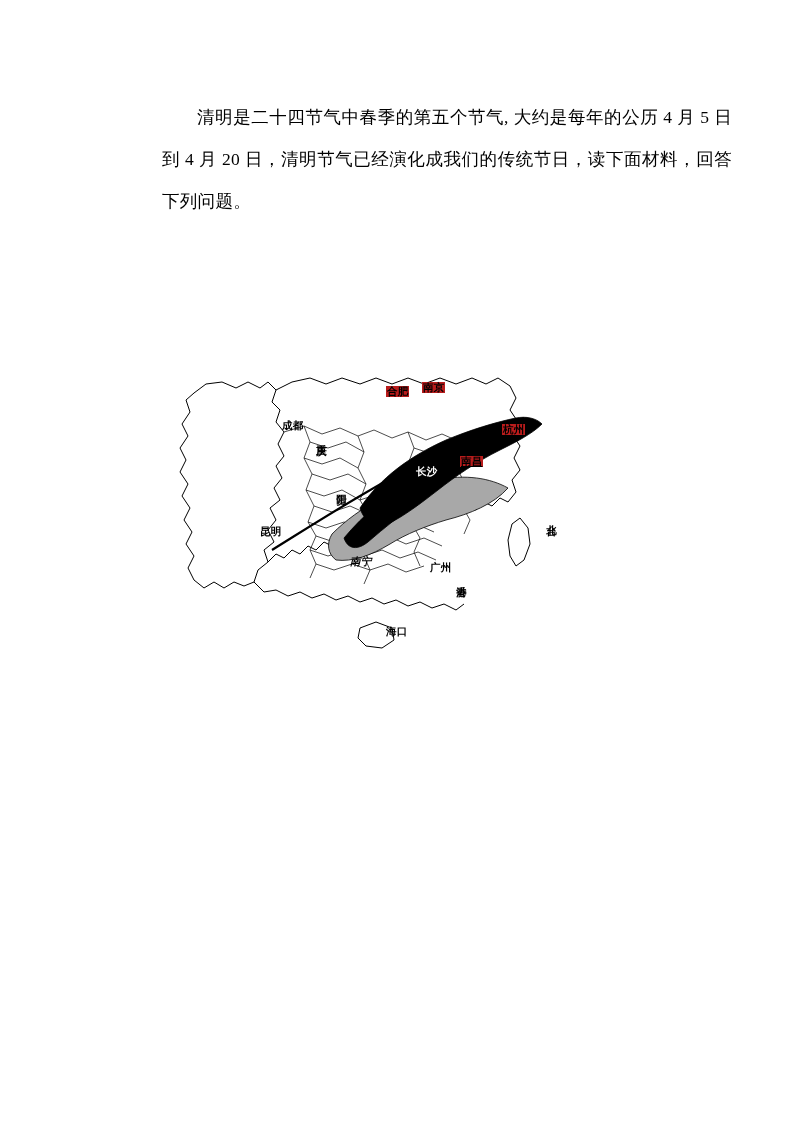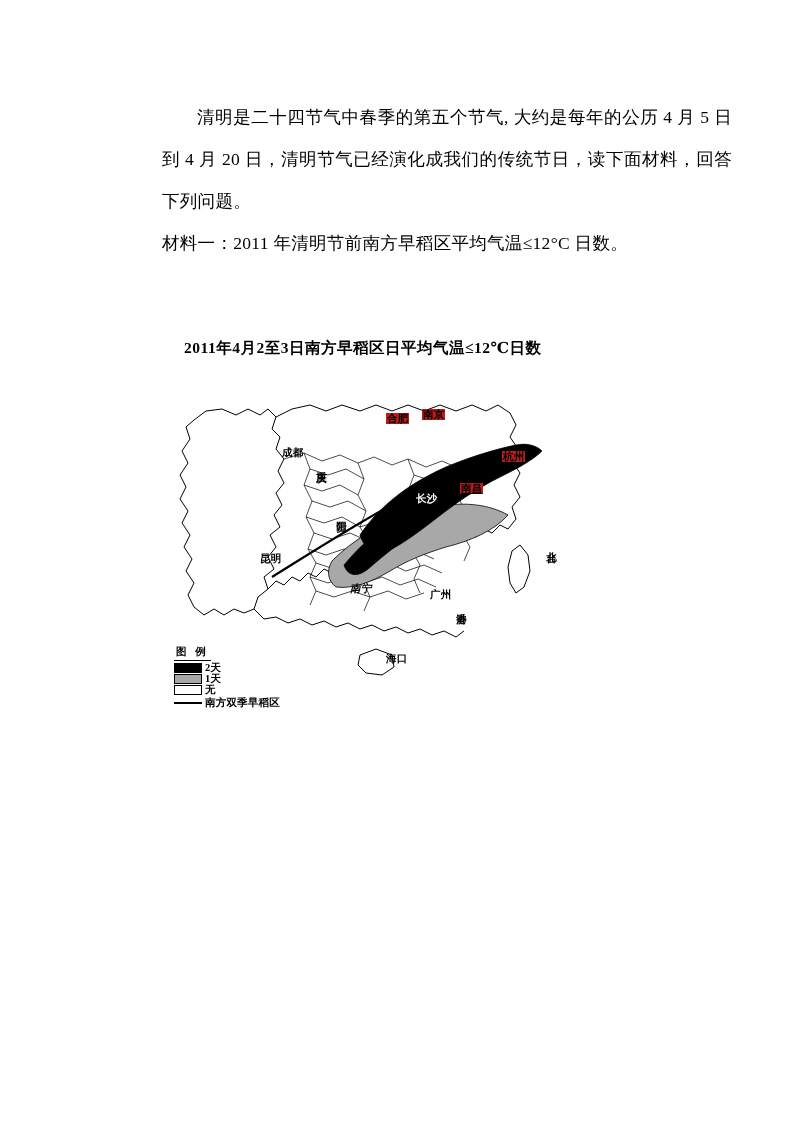--- a/index.html
+++ b/index.html
@@ -153,25 +153,23 @@
     font-family: "Liberation Serif", "DejaVu Serif", serif;
   }
 </style>
 </head>
 <body>
 
 <div class="page">
 
   <div class="content">
     <p class="para indent">清明是二十四节气中春季的第五个节气, 大约是每年的公历 4 月 5 日到 4 月 20 日，清明节气已经演化成我们的传统节日，读下面材料，回答下列问题。</p>
-    <p class="material-line">材料一：2011 年清明节前南方早稻区平均气温≤12°C 日数。</p>
   </div>
 
   <div class="figure">
-    <div class="fig-title">2011年4月2至3日南方早稻区日平均气温≤12℃日数</div>
 
     <div class="map-wrap">
       <svg class="map-svg" width="420" height="370" viewBox="0 0 420 370">
 
         <g fill="none" stroke="#000" stroke-width="1">
           <path d="M30,55 L42,46 L58,44 L72,50 L84,44 L96,50 L104,44 L112,52 L108,64 L116,72 L112,84 L120,94 L114,106
                    L120,118 L112,128 L118,140 L110,150 L116,162 L106,170 L112,182 L104,192 L110,204 L100,212 L104,224
                    L94,232 L90,244 L80,248 L70,244 L60,250 L50,244 L40,250 L30,242 L24,230 L30,218 L22,206 L28,194
                    L20,182 L26,170 L18,158 L24,146 L16,134 L22,122 L16,110 L24,98 L18,86 L26,74 L22,62 Z"></path>
           <path d="M112,52 L128,44 L146,40 L162,46 L178,40 L196,46 L212,40 L228,46 L244,40 L260,46 L276,40
@@ -230,35 +228,16 @@
       <div class="city-label onblack" style="left:252px; top:128px;">长沙</div>
       <div class="city-label boxed" style="left:296px; top:118px;text-decoration:underline;">南昌</div>
       <div class="city-label plain vertical" style="left:172px; top:148px;">贵阳</div>
       <div class="city-label plain" style="left:96px; top:188px;">昆明</div>
       <div class="city-label plain" style="left:186px; top:218px;font-style:italic;">南宁</div>
       <div class="city-label plain" style="left:266px; top:224px;">广州</div>
       <div class="city-label plain vertical" style="left:292px; top:240px;">香港</div>
       <div class="city-label plain vertical" style="left:382px; top:178px;">台北</div>
       <div class="city-label plain" style="left:222px; top:288px;">海口</div>
 
-      <div class="legend">
-        <div class="legend-title">图 例</div>
-        <div class="legend-row">
-          <span class="swatch sw-black"></span>
-          <span class="legend-text">2天</span>
-        </div>
-        <div class="legend-row">
-          <span class="swatch sw-gray"></span>
-          <span class="legend-text">1天</span>
-        </div>
-        <div class="legend-row">
-          <span class="swatch sw-white"></span>
-          <span class="legend-text">无</span>
-        </div>
-        <div class="legend-line-row">
-          <span class="line-sample"></span>
-          <span class="legend-text">南方双季早稻区</span>
-        </div>
-      </div>
     </div>
   </div>
 
 </div>
 
 </body></html>

